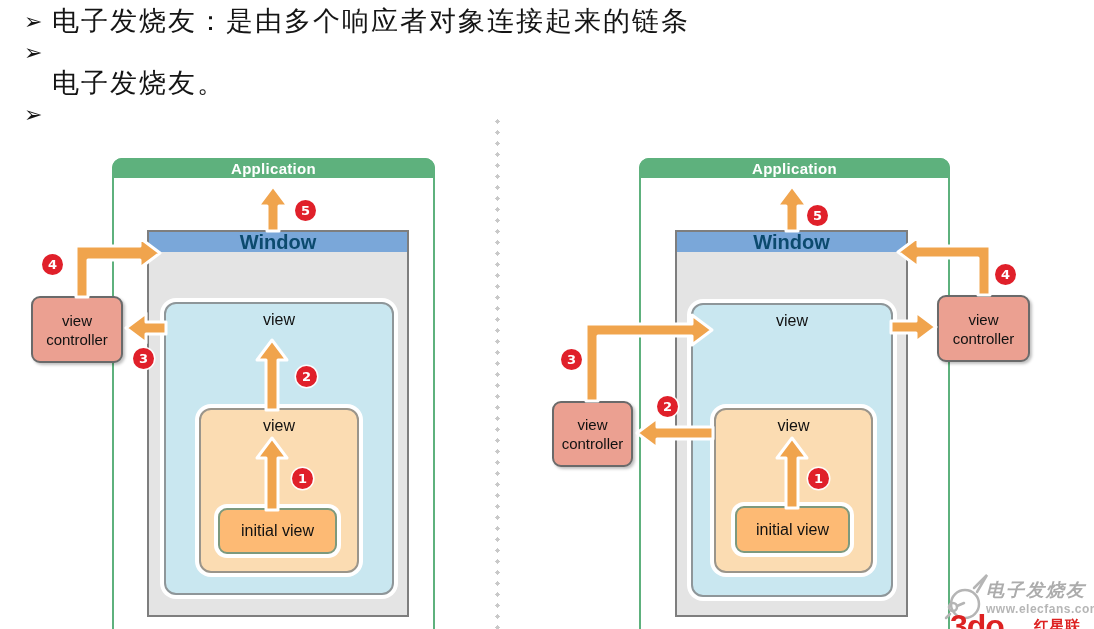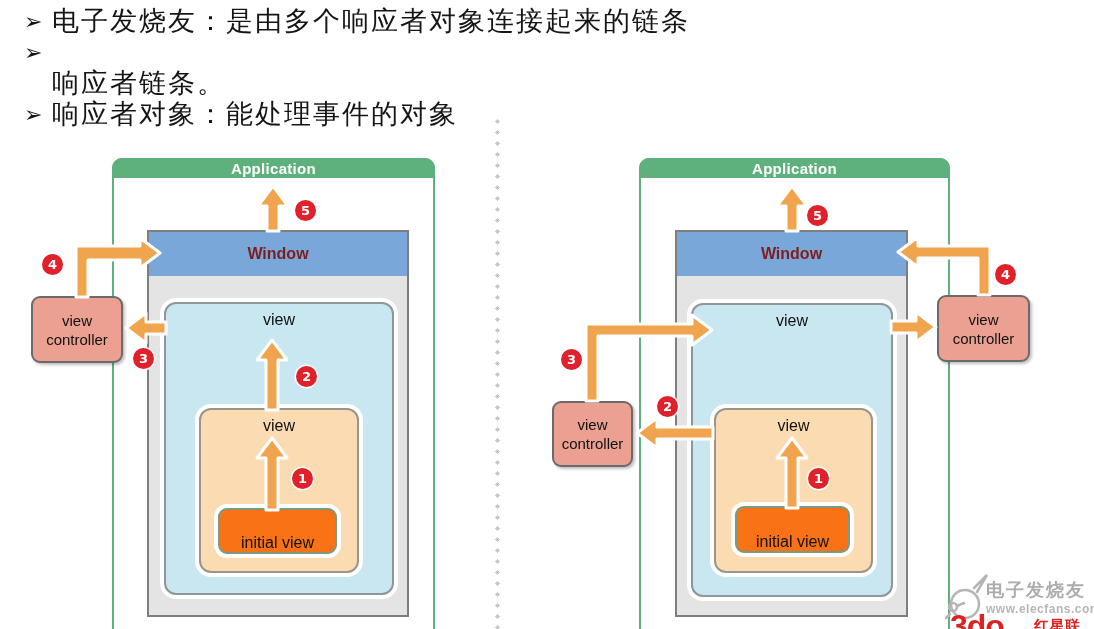--- a/index.html
+++ b/index.html
@@ -12,67 +12,66 @@
   .bullets{position:absolute;left:24px;top:6px;width:1000px;font-size:27px;line-height:31px;letter-spacing:2px;color:#151515;}
   .bullet-line{display:flex;align-items:flex-start;}
   .bullet-line .b{flex:none;width:28px;font-size:22px;line-height:31px;letter-spacing:0;}
   .bullet-line.cont{padding-left:28px;}
   
   .app-box{position:absolute;background:#fff;border:2px solid #5EB17D;border-radius:10px;}
   .app-header{position:absolute;top:-2px;left:-2px;right:-2px;height:20px;background:#5EB17D;
     border-radius:10px 10px 0 0;color:#fff;font-weight:bold;font-size:15px;
     display:flex;align-items:center;justify-content:center;letter-spacing:.3px;}
   .window-box{position:absolute;background:#E4E4E4;border:2px solid #7E7E7E;}
-  .window-header{position:absolute;top:0;left:0;right:0;height:44px;background:#7AA7D9;
-    color:#7f1d1d;font-weight:bold;font-size:16px;display:flex;align-items:center;justify-content:center;}
+  .window-header{position:absolute;top:0;left:0;right:0;height:20px;background:#7AA7D9;
+    color:#0c4a6e;font-weight:bold;font-size:20px;display:flex;align-items:center;justify-content:center;}
   .view-box{position:absolute;border:2px solid #8E9699;border-radius:12px;box-shadow:0 0 0 4px #fff;}
   .view-blue{background:#C9E7F0;}
   .view-orange{background:#FBDCB2;border-color:#9A958B;}
-  .view-green{background:#f97316;border-color:#7D997D;border-radius:9px;
-    display:flex;align-items:flex-end;justify-content:center;font-size:16px;}
+  .view-green{background:#fdba74;border-color:#7D997D;border-radius:9px;
+    display:flex;align-items:center;justify-content:center;font-size:16px;}
   .view-label{position:absolute;top:7px;left:0;right:0;text-align:center;font-size:16px;color:#111;}
   .vc-box{position:absolute;background:#EBA091;border:2px solid #6A6A6A;border-radius:9px;
     display:flex;flex-direction:column;align-items:center;justify-content:center;
     font-size:15px;line-height:19px;color:#111;box-shadow:2px 2px 3px rgba(0,0,0,.25);}
   
   .step{position:absolute;width:21px;height:21px;border-radius:50%;background:#E0202A;color:#fff;
     font-weight:bold;font-size:13px;display:flex;align-items:center;justify-content:center;
     box-shadow:0 0 0 1.5px rgba(255,255,255,.95);font-family:"DejaVu Sans",sans-serif;}
   
   .arrow-layer{position:absolute;left:0;top:0;pointer-events:none;}
   .arr{fill:#F0A44D;stroke:#ffffff;stroke-width:3;stroke-linejoin:round;}
   
   .divider{position:absolute;left:495px;top:116px;width:5px;height:513px;
     background-image:radial-gradient(circle,#C9C9C9 0 2px,rgba(0,0,0,0) 2.2px);
     background-size:5px 11px;background-repeat:repeat-y;background-position:center top;}
   
-  .wm-name{position:absolute;left:986px;top:578px;font-size:18px;font-weight:bold;color:#ACACAC;letter-spacing:2px;}
+  .wm-name{position:absolute;left:986px;top:578px;font-size:18px;font-weight:bold;color:#ACACAC;letter-spacing:2px;font-style:italic;}
   .wm-url{position:absolute;left:986px;top:602px;font-size:12px;font-weight:bold;color:#B6B6B6;letter-spacing:.5px;}
   .wm-red-big{position:absolute;left:950px;top:610px;font-size:32px;font-weight:bold;color:#DD2222;letter-spacing:-1px;line-height:32px;}
   .wm-red-small{position:absolute;left:1034px;top:617px;font-size:15px;font-weight:bold;color:#DD2222;letter-spacing:.5px;}
 </style>
 </head>
 <body>
 
 <div id="stage">
 
   <div class="bullets">
     <div class="bullet-line">
       <span class="b">➢</span>
       <span>电子发烧友：是由多个响应者对象连接起来的链条</span>
     </div>
     <div class="bullet-line">
       <span class="b">➢</span>
     </div>
     <div class="bullet-line cont">
-      <span>响应者链条。</span>
+      <span>电子发烧友。</span>
     </div>
     <div class="bullet-line">
       <span class="b">➢</span>
-      <span>响应者对象：能处理事件的对象</span>
     </div>
   </div>
 
   <div class="divider"></div>
 
   <div class="app-box" style="left:112px;top:158px;width:323px;height:482px;">
     <div class="app-header">
       <span>Application</span>
     </div>
   </div>

